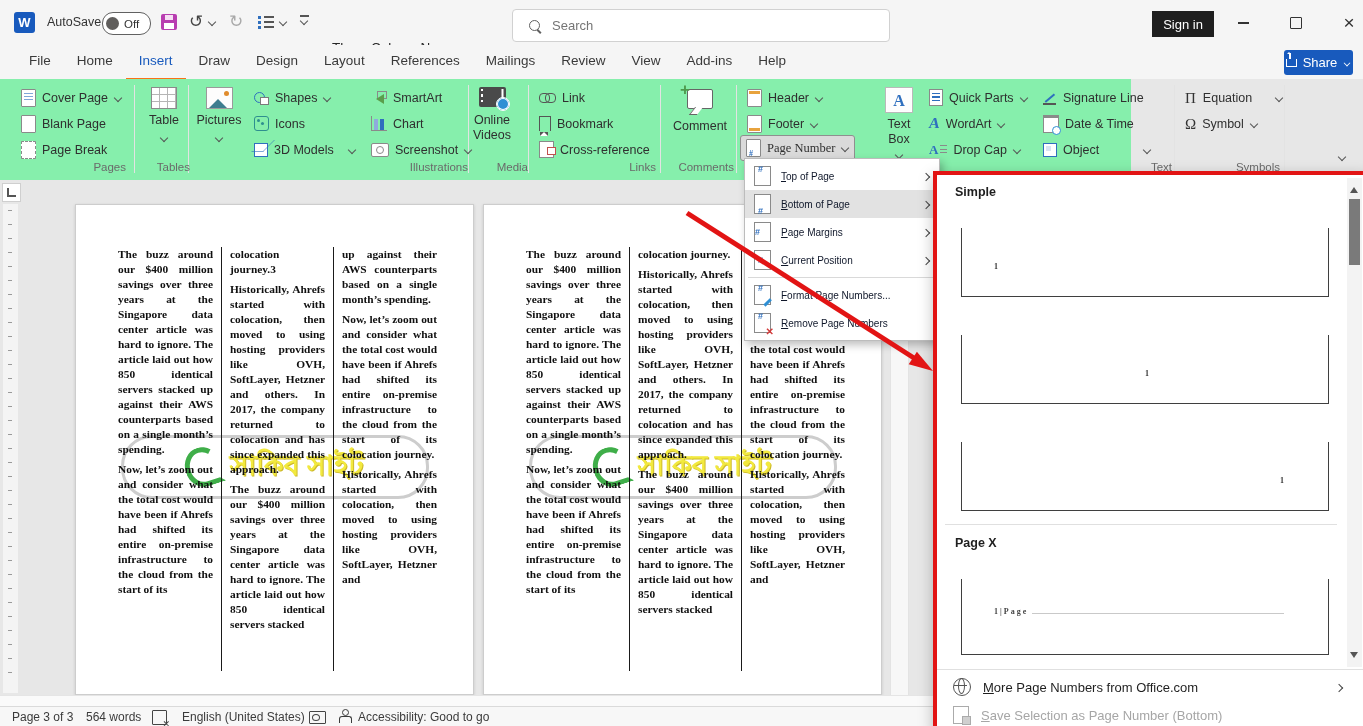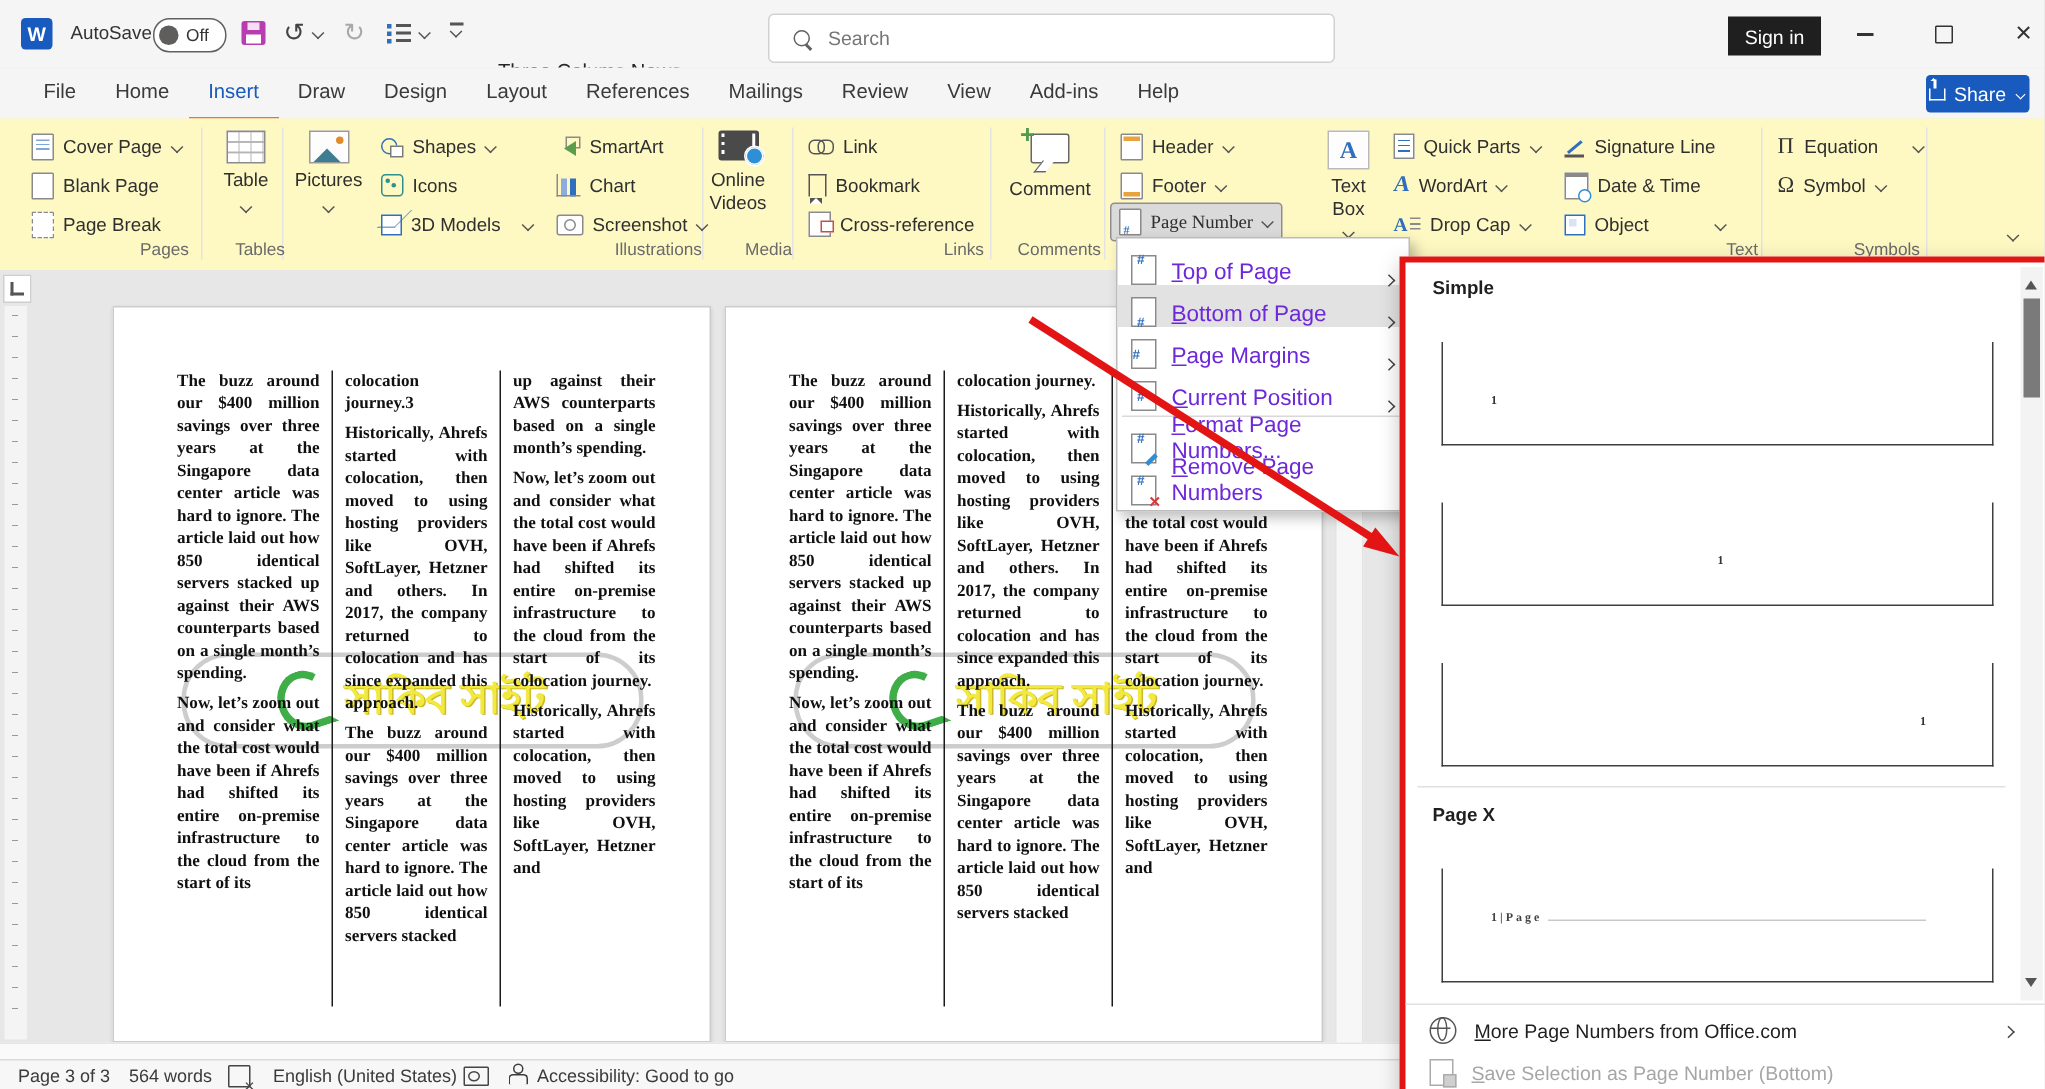--- a/index.html
+++ b/index.html
@@ -45,21 +45,21 @@
   .tabrow{position:absolute;left:0;top:45px;width:1363px;height:34px;background:#f5f5f5;}
   .tabs{position:absolute;left:16px;top:0;display:flex;height:34px;}
   .tab{padding:0 13px;line-height:32px;font-size:13.5px;color:#3a3a3a;}
   .tab.active{color:#185abd;border-bottom:1px solid #f97316;line-height:31px;}
   .share-btn{position:absolute;left:1284px;top:5px;width:69px;height:25px;background:#185abd;border-radius:3px;color:#fff;font-size:13px;display:flex;align-items:center;justify-content:center;gap:6px;}
   .share-ic{width:9px;height:7px;border:1.4px solid #fff;border-top:none;position:relative;}
   .share-ic::before{content:"";position:absolute;left:2.6px;top:-6px;width:1.6px;height:6px;background:#fff;}
   .share-ic::after{content:"";position:absolute;left:0.8px;top:-7px;border:2.6px solid transparent;border-bottom-color:#fff;border-top:none;}
   .wchev::after{border-color:#fff;}
   
-  .ribbon{position:absolute;left:0;top:79px;width:1363px;height:101px;background:#fef9c3;border-bottom:1px solid #dcdcdc;}
+  .ribbon{position:absolute;left:0;top:79px;width:1131px;height:101px;background:#86efac;border-bottom:1px solid #dcdcdc;}
   .vsep{position:absolute;top:6px;width:1px;height:88px;background:#e3e3e3;}
   .rsm{position:absolute;display:flex;align-items:center;gap:6px;height:25px;font-size:12.5px;color:#2f2f2f;padding:0 5px;white-space:nowrap;}
   .rbig{position:absolute;text-align:center;font-size:12.5px;color:#2f2f2f;line-height:15px;}
   .rbig .ric{margin:0 auto 4px;}
   .glab{position:absolute;top:82px;font-size:11.5px;color:#6a6a6a;text-align:right;}
   .pgic{width:13px;height:16px;border:1px solid #8a8a8a;background:#fff;border-radius:1px;position:relative;flex:none;}
   .pgic.hdrv::before{content:"";position:absolute;left:1px;right:1px;top:1px;height:3px;background:#e8a33d;}
   .pgic.ftrv::before{content:"";position:absolute;left:1px;right:1px;bottom:1px;height:3px;background:#e8a33d;}
   .pgic.numv::before{content:"#";position:absolute;left:2px;bottom:-2px;font-size:8px;font-weight:bold;color:#2f6fbe;}
   .pgic.brk{border-style:dashed;}
@@ -104,21 +104,21 @@
   .sig-ic::before{content:"";position:absolute;left:1px;top:6px;width:12px;height:2.4px;background:#2f6fbe;transform:rotate(-40deg);}
   .sig-ic::after{content:"";position:absolute;left:0;bottom:0;width:13px;height:1.4px;background:#555;}
   .dat-ic{width:14px;height:14px;border:1.2px solid #8a8a8a;border-top:3.4px solid #8a8a8a;position:relative;background:#fff;}
   .dat-ic::after{content:"";position:absolute;right:-3px;bottom:-3px;width:7px;height:7px;border:1.4px solid #2f8fd4;border-radius:50%;background:#fff;}
   .obj-ic{width:12px;height:12px;border:1.4px solid #2f6fbe;background:#fff;position:relative;}
   .obj-ic::before{content:"";position:absolute;left:2px;top:2px;width:5px;height:5px;background:#d8e4f4;}
   .greek{font-family:"Liberation Serif",serif;font-size:15px;color:#333;line-height:14px;}
   .hl-btn{background:#dadada;border:1px solid #8f8f8f;border-radius:3px;font-family:Liberation Serif, serif;}
   
   .pnmenu{position:absolute;left:744px;top:158px;width:194px;background:#fff;border:1px solid #bcbcbc;box-shadow:3px 4px 8px rgba(0,0,0,.25);z-index:50;padding:3px 0;}
-  .mi{display:flex;align-items:flex-end;height:28px;padding:0 9px;gap:10px;font-size:15px;color:#6d28d9;}
+  .mi{display:flex;align-items:center;height:28px;padding:0 9px;gap:10px;font-size:10px;color:#0f172a;}
   .mi.hl{background:#e2e2e2;}
   .accel{display:block;}
   .accel::first-letter{text-decoration:underline;}
   .sub{margin-left:auto;width:7px;height:7px;position:relative;}
   .sub::after{content:"";position:absolute;left:0;top:1px;width:5px;height:5px;border-right:1.4px solid #444;border-top:1.4px solid #444;transform:rotate(45deg);}
   .msep{height:1px;background:#d9d9d9;margin:3px 3px;}
   .micon{width:15px;height:18px;border:1px solid #8a8a8a;background:#fff;position:relative;flex:none;}
   .micon::before{content:"#";position:absolute;font-size:9px;font-weight:bold;color:#2f6fbe;left:3px;}
   .m-top::before{top:-3px;}
   .m-bot::before{bottom:-3px;}

